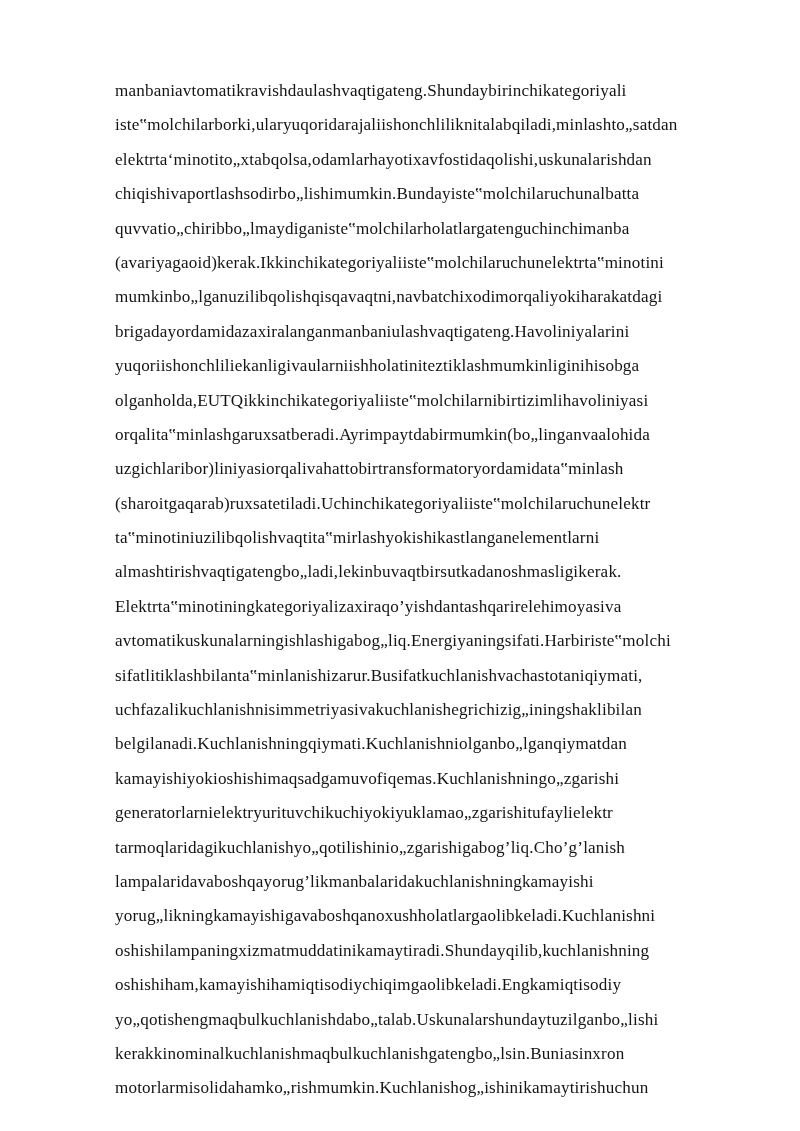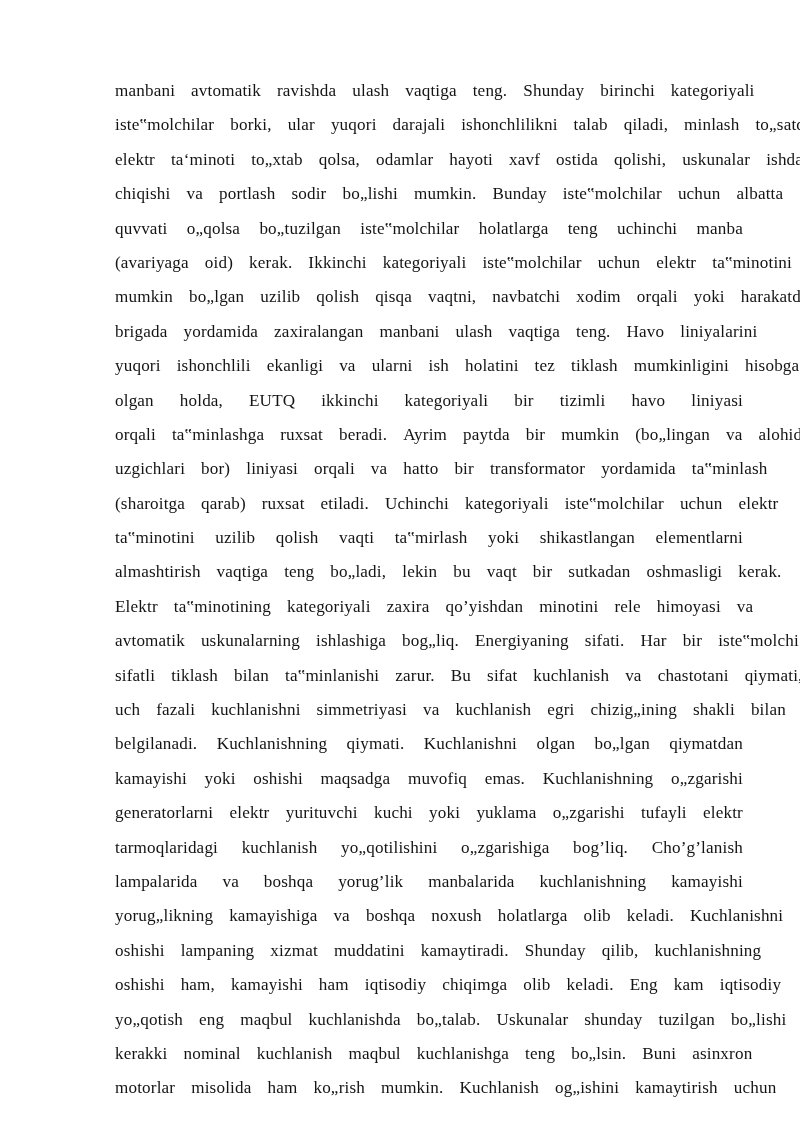--- a/index.html
+++ b/index.html
@@ -32,23 +32,22 @@
     font-size: 17.1px;
     line-height: 34.4px;
     height: 34.4px;
     color: #141414;
     white-space: pre;
     letter-spacing: 0.01em;
   }
   
   .doc-line.justify {
     display: flex;
-    justify-content: space-between;
+    justify-content: flex-start;
     white-space: normal;
-    gap: 16px;
   }
   .doc-line.justify > .w {
     display: inline-block;
     white-space: pre;
   }
 </style>
 </head>
 <body>
 
 <div class="page">
@@ -97,22 +96,22 @@
         <span class="w">sodir</span>
         <span class="w">bo„lishi</span>
         <span class="w">mumkin.</span>
         <span class="w">Bunday</span>
         <span class="w">iste‟molchilar</span>
         <span class="w">uchun</span>
         <span class="w">albatta</span>
       </div>
       <div class="doc-line justify" title="quvvati o„chirib bo„lmaydigan iste‟molchilar quvvatiga teng uchinchi manba">
         <span class="w">quvvati</span>
-        <span class="w">o„qolsa</span>
-        <span class="w">bo„tuzilgan</span>
+        <span class="w">o„chirib</span>
+        <span class="w">bo„lmaydigan</span>
         <span class="w">iste‟molchilar</span>
         <span class="w">holatlarga</span>
         <span class="w">teng</span>
         <span class="w">uchinchi</span>
         <span class="w">manba</span>
       </div>
       <div class="doc-line justify" title="(avariyaga oid) kerak. Ikkinchi kategoriyali iste‟molchilar uchun elektr ta‟minotini">
         <span class="w">(avariyaga</span>
         <span class="w">oid)</span>
         <span class="w">kerak.</span>
@@ -159,20 +158,21 @@
         <span class="w">tiklash</span>
         <span class="w">mumkinligini</span>
         <span class="w">hisobga</span>
       </div>
       <div class="doc-line justify" title="olgan holda, EUTQ ikkinchi kategoriyali iste‟molchilarni bir tizimli havo liniyasi">
         <span class="w">olgan</span>
         <span class="w">holda,</span>
         <span class="w">EUTQ</span>
         <span class="w">ikkinchi</span>
         <span class="w">kategoriyali</span>
+        <span class="w">iste‟molchilarni</span>
         <span class="w">bir</span>
         <span class="w">tizimli</span>
         <span class="w">havo</span>
         <span class="w">liniyasi</span>
       </div>
       <div class="doc-line justify" title="orqali ta‟minlashga ruxsat beradi. Ayrim paytda bir kabel (bo„lingan va alohida">
         <span class="w">orqali</span>
         <span class="w">ta‟minlashga</span>
         <span class="w">ruxsat</span>
         <span class="w">beradi.</span>
@@ -229,21 +229,21 @@
         <span class="w">sutkadan</span>
         <span class="w">oshmasligi</span>
         <span class="w">kerak.</span>
       </div>
       <div class="doc-line justify" title="Elektr ta‟minotining ishonchliligi zaxira qo’yishdan tashqari rele himoyasi va">
         <span class="w">Elektr</span>
         <span class="w">ta‟minotining</span>
         <span class="w">kategoriyali</span>
         <span class="w">zaxira</span>
         <span class="w">qo’yishdan</span>
-        <span class="w">minotini</span>
+        <span class="w">tashqari</span>
         <span class="w">rele</span>
         <span class="w">himoyasi</span>
         <span class="w">va</span>
       </div>
       <div class="doc-line justify" title="avtomatik uskunalarning ishlashiga bog„liq. Energiyaning sifati. Har bir iste‟molchi">
         <span class="w">avtomatik</span>
         <span class="w">uskunalarning</span>
         <span class="w">ishlashiga</span>
         <span class="w">bog„liq.</span>
         <span class="w">Energiyaning</span>

